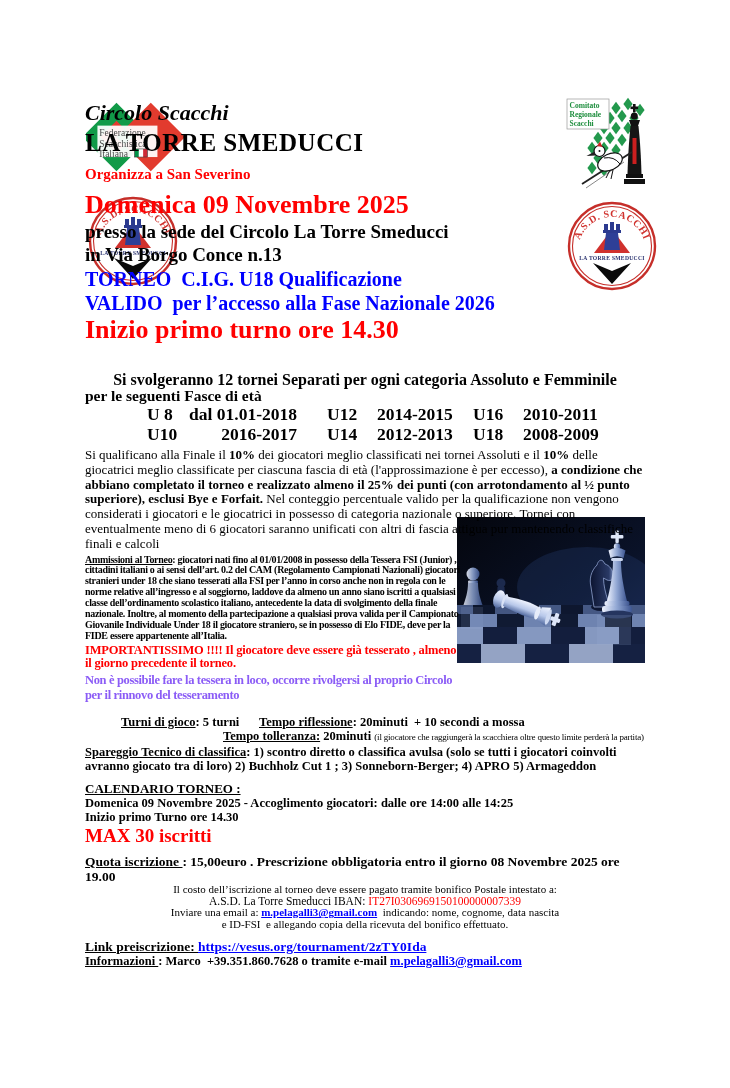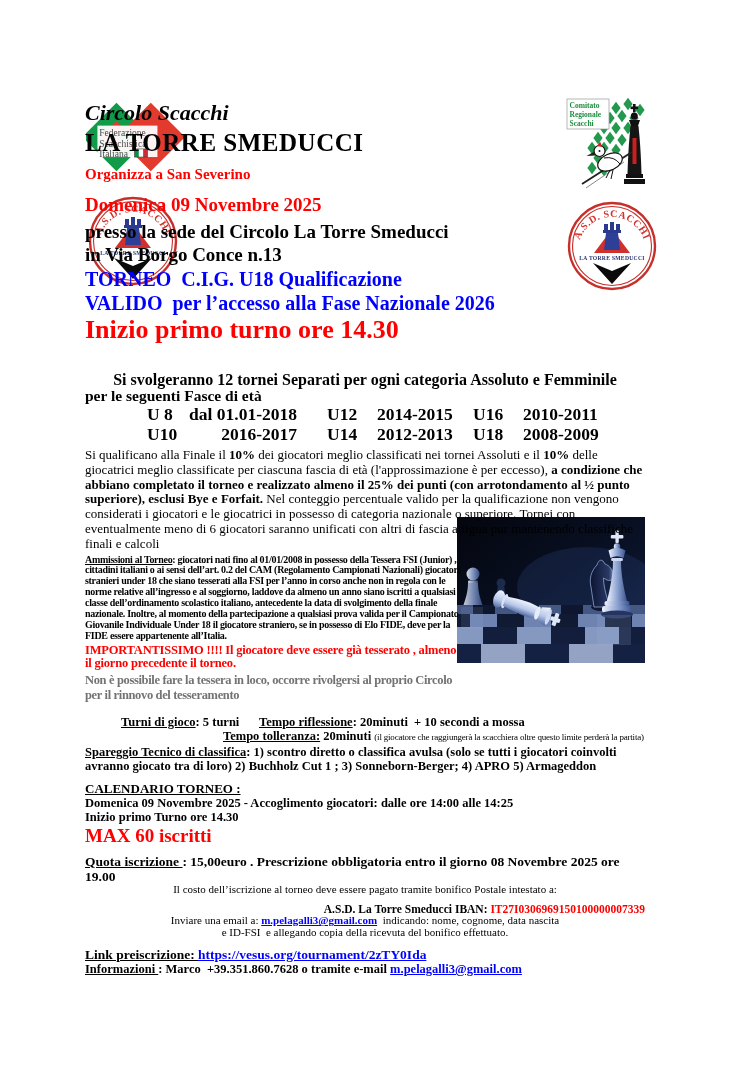--- a/index.html
+++ b/index.html
@@ -6,21 +6,21 @@
   .page{position:relative;width:730px;height:1088px;margin:0 auto;background:#ffffff;
         font-family:"Liberation Serif","DejaVu Serif",serif;color:#000;overflow:hidden;}
   .pre{white-space:pre-wrap;}
   b,strong{font-weight:bold;}
 
   
   .hdr{position:absolute;left:85px;top:99px;width:560px;text-align:left;font-weight:bold;}
   .h1{font-style:italic;font-size:22px;line-height:28px;}
   .h2{font-size:25px;line-height:32px;letter-spacing:.5px;}
   .h3{color:#ff0000;font-size:15px;line-height:30px;}
-  .h4{color:#ff0000;font-size:19px;line-height:31px;}
+  .h4{color:#ff0000;font-size:26px;line-height:31px;}
   .h5{font-size:19px;line-height:23px;}
   .h6{font-size:19px;line-height:24px;}
   .h7{color:#0000ff;font-size:20px;line-height:24px;}
   .h8{color:#0000ff;font-size:20px;line-height:24px;}
   .h9{color:#0000ff;font-size:20px;line-height:23px;}
   .h10{color:#ff0000;font-size:26px;line-height:30px;}
 
   
   .logo{position:absolute;}
   .logo-fsi{left:86px;top:97px;}
@@ -35,39 +35,39 @@
   .fasce-row{display:flex;font-weight:bold;font-size:17.5px;line-height:17px;padding-left:62px;margin-top:3px;}
   .fc1{width:42px;} .fc2{width:138px;text-align:right;padding-right:30px;box-sizing:border-box;}
   .fc3{width:50px;} .fc4{width:96px;} .fc5{width:50px;} .fc6{flex:1;}
 
   .qual{font-size:13px;line-height:14.8px;margin-top:5px;}
 
   .amm{width:378px;margin-top:3px;}
   .amm-body{font-weight:bold;font-size:10px;line-height:10.9px;letter-spacing:-.3px;}
   .amm-body .utitle{text-decoration:underline;}
   .amm-imp{color:#ff0000;font-weight:bold;font-size:12.5px;line-height:13.5px;letter-spacing:-.2px;margin-top:2px;}
-  .amm-blu{color:#737373;font-weight:bold;font-size:12.5px;line-height:15.5px;letter-spacing:-.35px;margin-top:2px;}
+  .amm-blu{color:#8b5cf6;font-weight:bold;font-size:12.5px;line-height:15.5px;letter-spacing:-.35px;margin-top:2px;}
 
   .photo{position:absolute;left:457px;top:517px;width:188px;height:146px;}
 
   .gioco{margin-top:11px;font-weight:bold;font-size:12.5px;line-height:14.5px;}
   .g-row1{display:flex;}
   .g-left{width:138px;margin-left:36px;}
   .g-row2{margin-left:138px;}
   .ul{text-decoration:underline;}
   .nota{font-weight:normal;font-size:9px;letter-spacing:-.2px;}
 
   .cal{margin-top:8px;font-weight:bold;font-size:12.5px;line-height:14px;}
   .cal-title{font-size:13px;text-decoration:underline;}
   .max{color:#ff0000;font-weight:bold;font-size:19px;line-height:22px;margin-top:1px;}
 
   .fee{margin-top:7px;}
   .fee-line{font-weight:bold;font-size:13.5px;line-height:15px;}
   .pay{text-align:center;font-size:11px;line-height:11.6px;}
-  .pay2{text-align:right;font-size:11.5px;line-height:12px;font-weight:bold;margin-top:8px;}
+  .pay2{text-align:center;font-size:11.5px;line-height:12px;font-weight:normal;}
   .iban{color:#ff0000;}
   .link-blue{color:#0000ff;text-decoration:underline;font-weight:bold;}
 
   .contatti{margin-top:9px;}
   .link-line{font-weight:bold;font-size:13.5px;line-height:14.5px;}
   .info-line{font-weight:bold;font-size:12.5px;line-height:14px;}
 </style>
 </head>
 <body>
 
@@ -327,21 +327,21 @@
         <span><span class="ul">Tempo riflessione</span><span class="pre">: 20minuti  + 10 secondi a mossa</span></span>
       </div>
       <div class="g-row2"><span class="ul">Tempo tolleranza:</span><span> 20minuti </span><span class="nota">(il giocatore che raggiungerà la scacchiera oltre questo limite perderà la partita)</span></div>
       <div><span class="ul">Spareggio Tecnico di classifica</span><span>: 1) scontro diretto o classifica avulsa (solo se tutti i giocatori coinvolti avranno giocato tra di loro) 2) Buchholz Cut 1 ; 3) Sonneborn-Berger; 4) APRO 5) Armageddon</span></div>
     </div>
 
     <div class="cal">
       <div class="cal-title">CALENDARIO TORNEO :</div>
       <div>Domenica 09 Novembre 2025 - Accoglimento giocatori: dalle ore 14:00 alle 14:25</div>
       <div>Inizio primo Turno ore 14.30</div>
-      <div class="max">MAX 60 iscritti</div>
+      <div class="max">MAX 30 iscritti</div>
     </div>
 
     <div class="fee">
       <div class="fee-line pre"><span class="ul">Quota iscrizione </span><span>: 15,00euro . Prescrizione obbligatoria entro il giorno 08 Novembre 2025 ore 19.00</span></div>
       <div class="pay">Il costo dell’iscrizione al torneo deve essere pagato tramite bonifico Postale intestato a:</div>
       <div class="pay2"><span>A.S.D. La Torre Smeducci IBAN: </span><span class="iban">IT27I0306969150100000007339</span></div>
       <div class="pay"><span>Inviare una email a: </span><span class="link-blue">m.pelagalli3@gmail.com</span><span class="pre">  indicando: nome, cognome, data nascita</span></div>
       <div class="pay pre">e ID-FSI  e allegando copia della ricevuta del bonifico effettuato.</div>
     </div>
 

